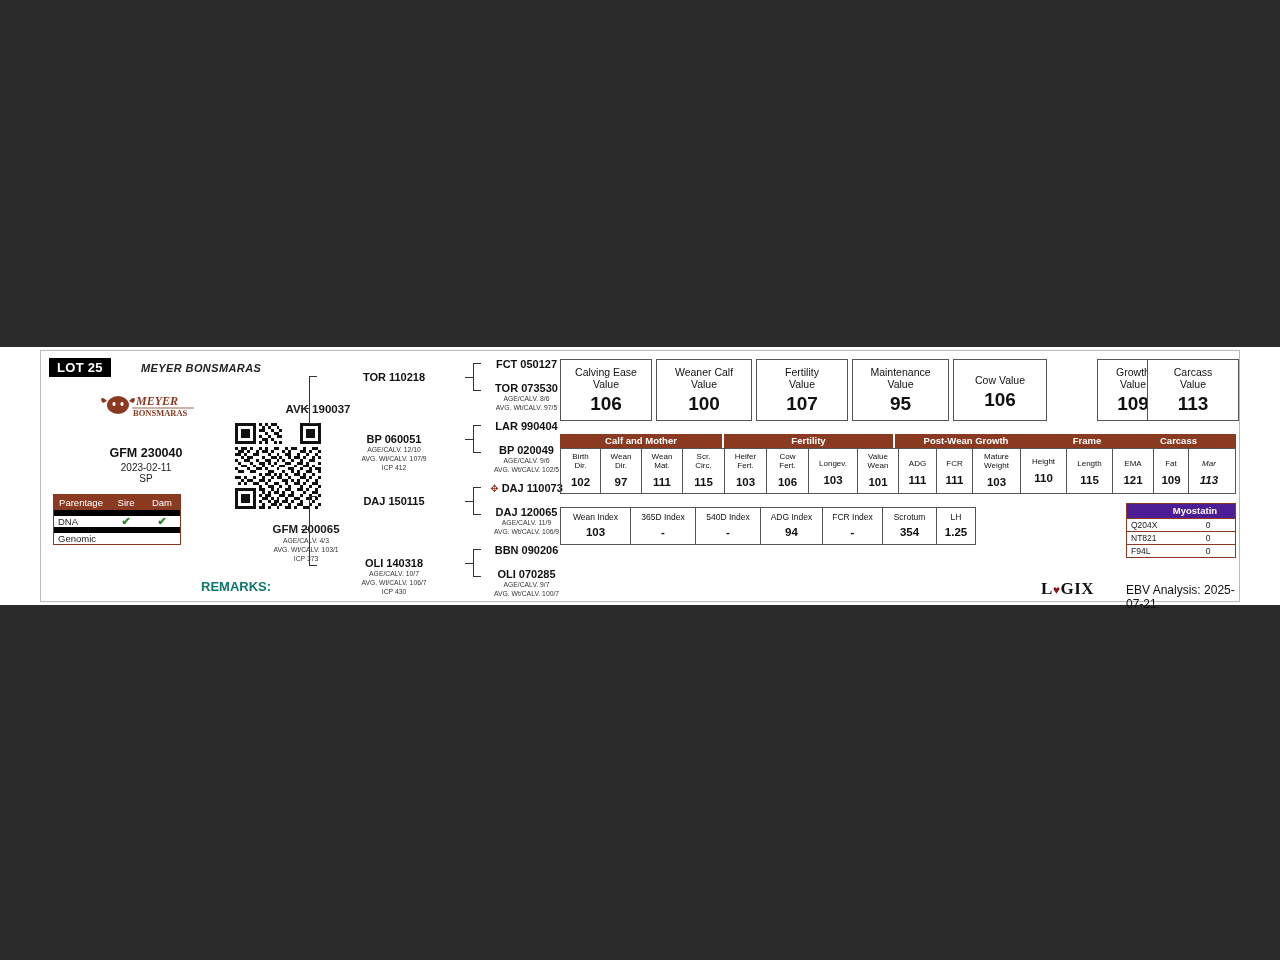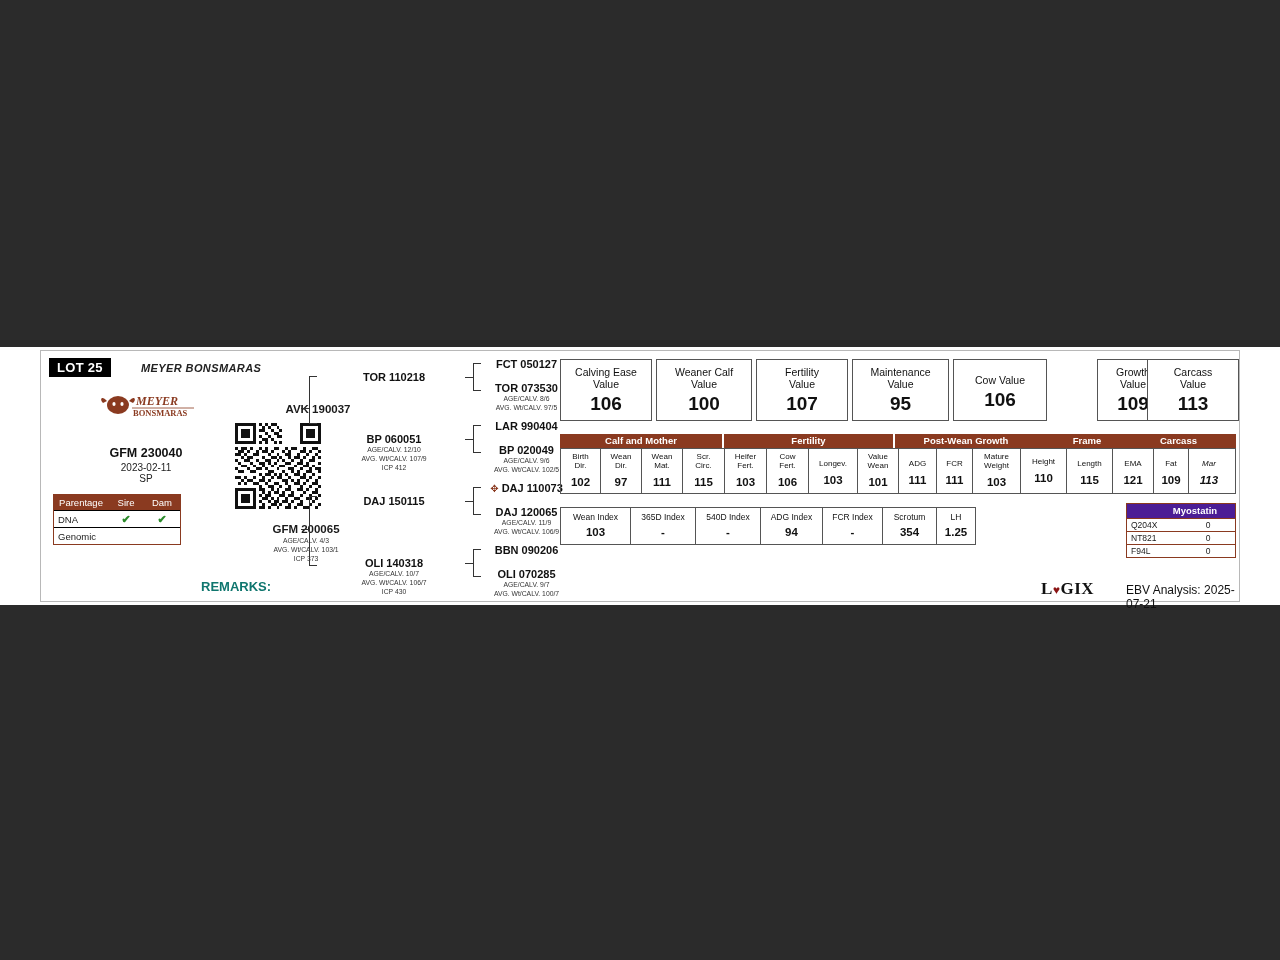--- a/index.html
+++ b/index.html
@@ -33,21 +33,21 @@
   .animal-sp { position:absolute; left:20px; top:122px; width:170px; text-align:center;
     font-size:10px; color:#222; }
   .parentage { position:absolute; left:12px; top:143px; width:128px;
     border:1px solid #8a3a20; }
   .parentage .hdr { background:#8a3a20; color:#fff; font-size:9.5px; padding:2px 0;
     display:flex; }
   .parentage .hdr span { text-align:center; }
   .parentage .hdr .c1 { width:54px; }
   .parentage .hdr .c2 { width:36px; }
   .parentage .hdr .c3 { width:36px; }
-  .parentage .row { display:flex; border-top:1px solid #000000; height:17px; align-items:center; }
+  .parentage .row { display:flex; border-top:6px solid #000000; height:17px; align-items:center; }
   .parentage .row:first-of-type { border-top:none; }
   .parentage .row .c1 { width:54px; padding-left:4px; font-size:9.5px; }
   .parentage .row .c2, .parentage .row .c3 { width:36px; text-align:center; color:#2a8a2a;
     font-size:11px; font-weight:bold; }
   
   .qr { position:absolute; left:194px; top:72px; width:86px; height:86px; }
   .qr canvas, .qr svg { display:block; }
   .sire-top { position:absolute; left:192px; top:52px; width:170px; text-align:center;
     font-size:11.5px; font-weight:bold; }
   .dam-main { position:absolute; left:180px; top:172px; width:170px; text-align:center;

